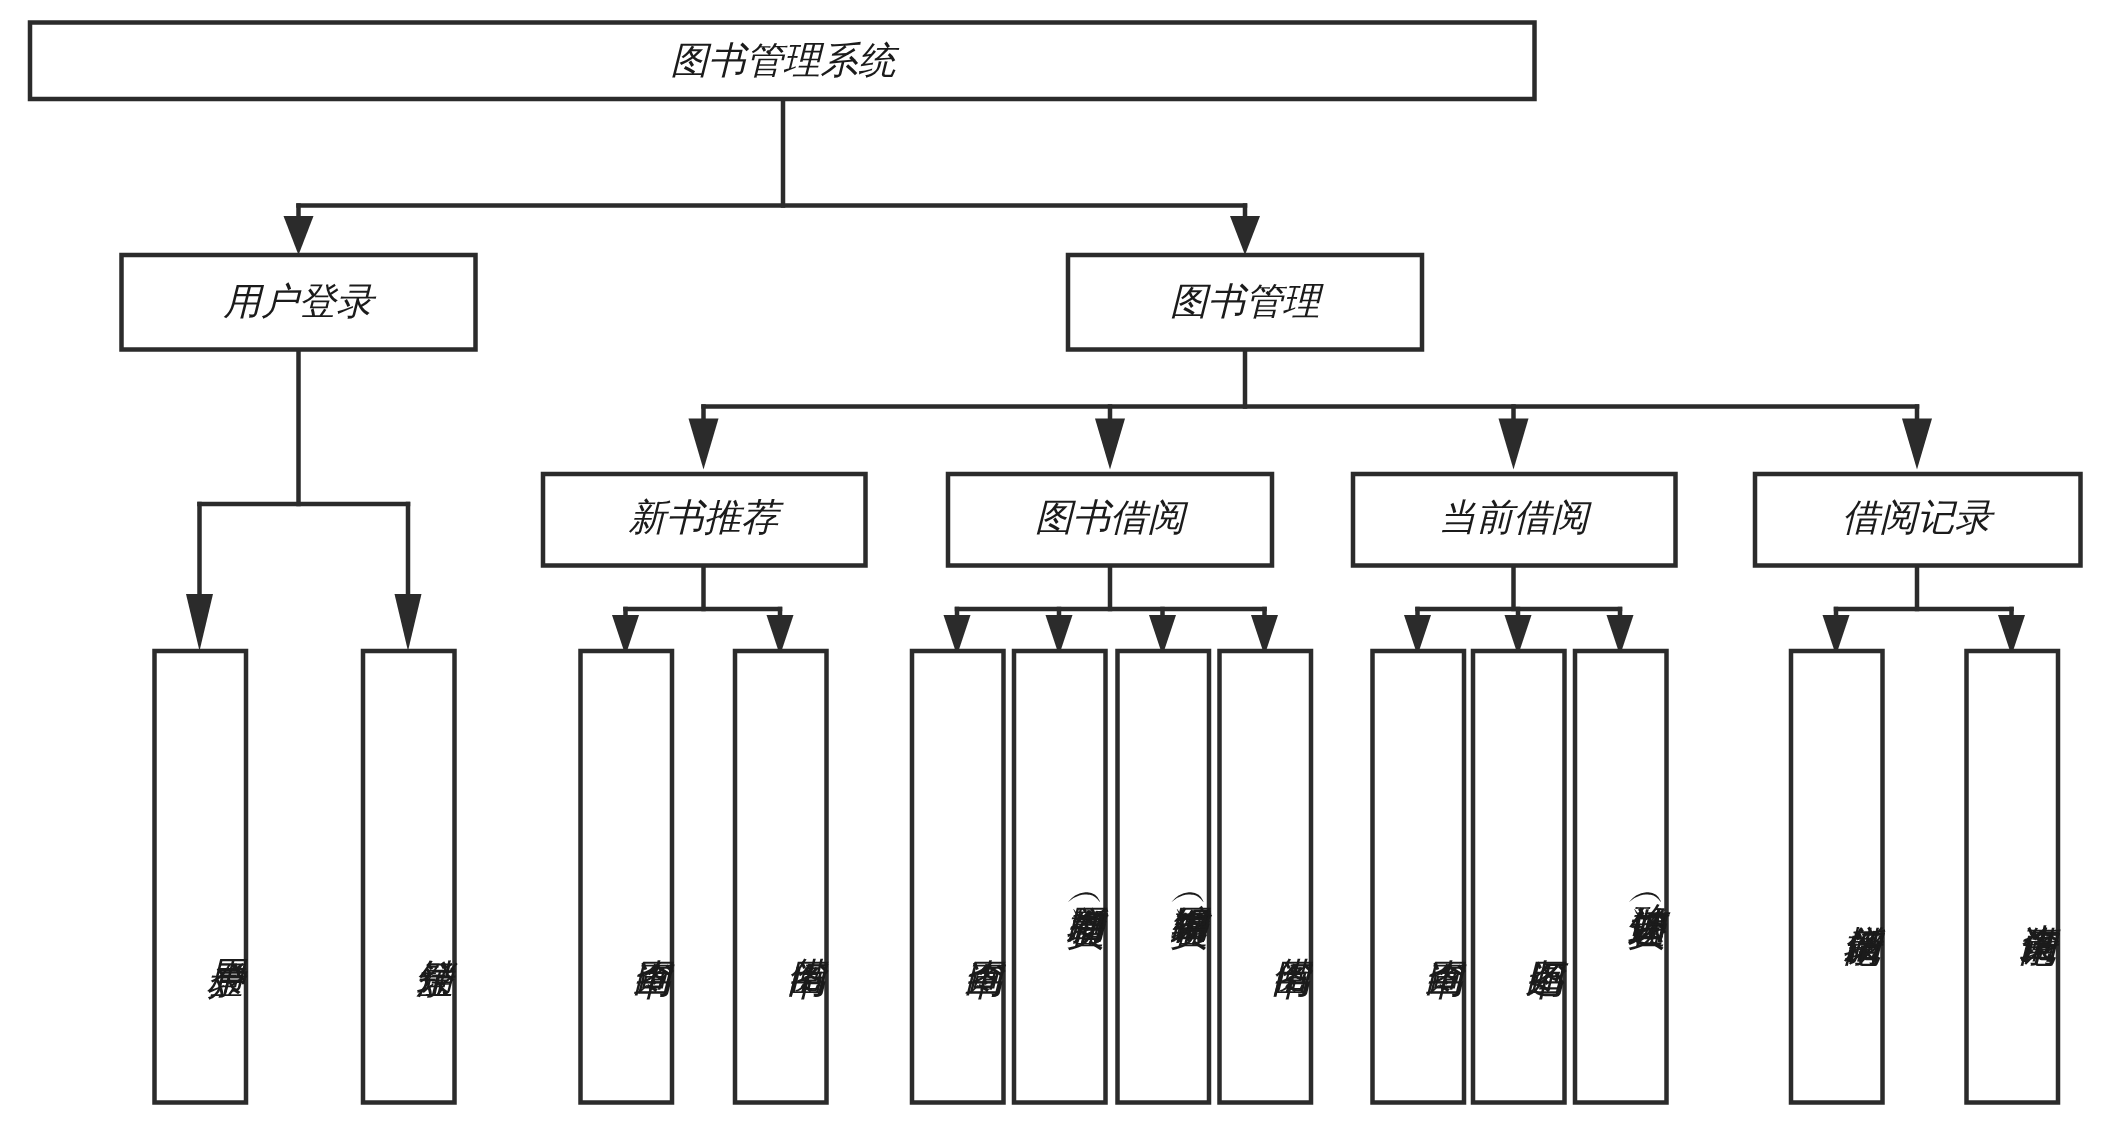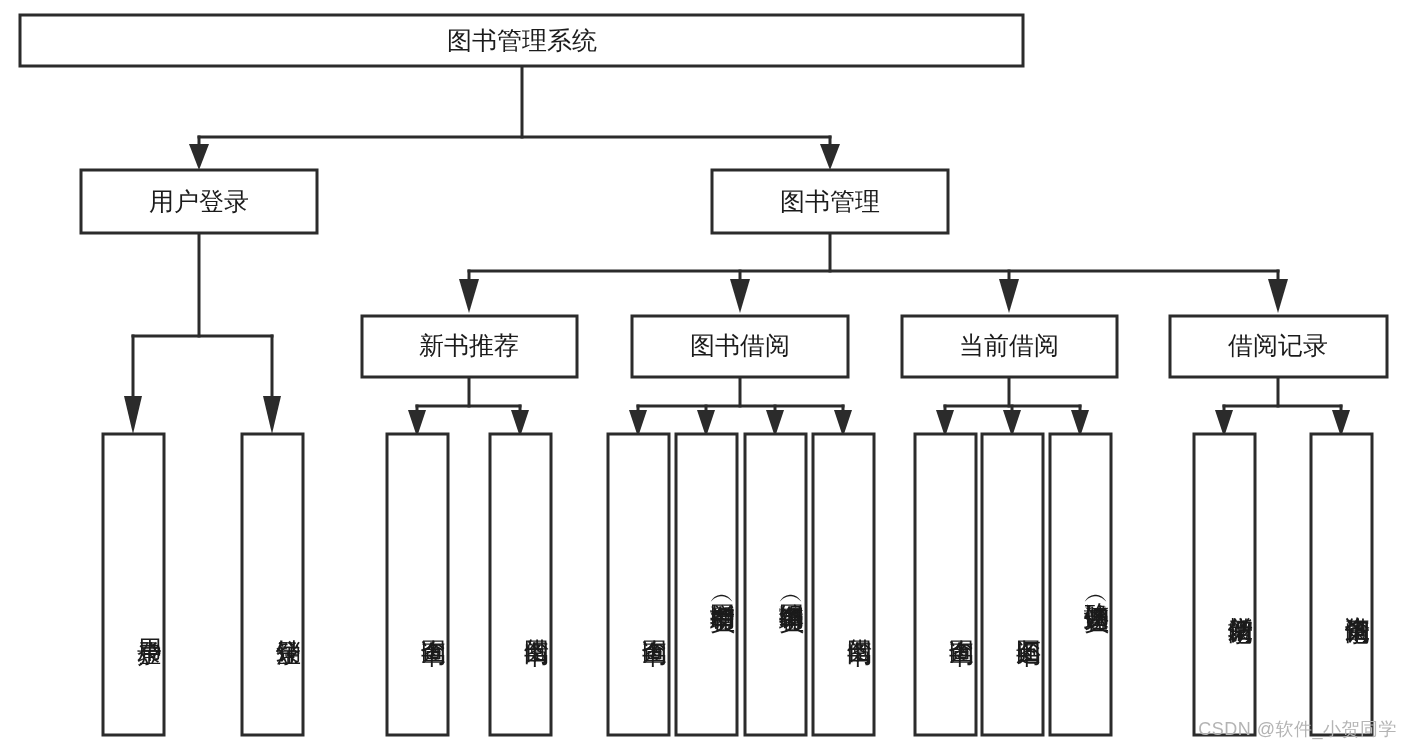--- a/index.html
+++ b/index.html
@@ -9,20 +9,21 @@
   }
   body {
     font-family: "Liberation Sans", "DejaVu Sans", sans-serif;
   }
   #diagram-root {
     position: relative;
     width: 1405px;
     height: 747px;
     background: #ffffff;
     overflow: hidden;
+    font-style: italic;
   }
   svg#tree-svg {
     position: absolute;
     left: 0;
     top: 0;
     width: 1405px;
     height: 747px;
   }
   .node-box {
     fill: #ffffff;
@@ -219,15 +220,14 @@
   <div class="leaf-label-v" style="left:745px; top:443px; width:61px; height:289px;">编辑图书（管理员）</div>
   <div class="leaf-label-v" style="left:813px; top:510px; width:61px; height:222px;">借阅图书</div>
 
   <div class="leaf-label-v" style="left:915px; top:510px; width:61px; height:222px;">查询图书</div>
   <div class="leaf-label-v" style="left:982px; top:510px; width:61px; height:222px;">归还图书</div>
   <div class="leaf-label-v" style="left:1050px; top:443px; width:61px; height:289px;">确认归还（管理员）</div>
 
   <div class="leaf-label-v" style="left:1194px; top:465px; width:61px; height:267px;">新增借阅记录</div>
   <div class="leaf-label-v" style="left:1311px; top:465px; width:61px; height:267px;">查询借阅记录</div>
 
-  <div class="watermark">CSDN @软件_小贺同学</div>
 
 </div>
 
 </body></html>

